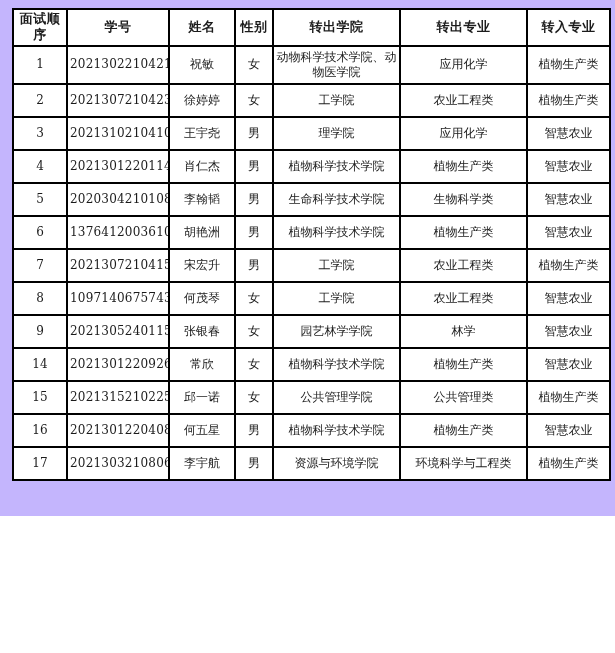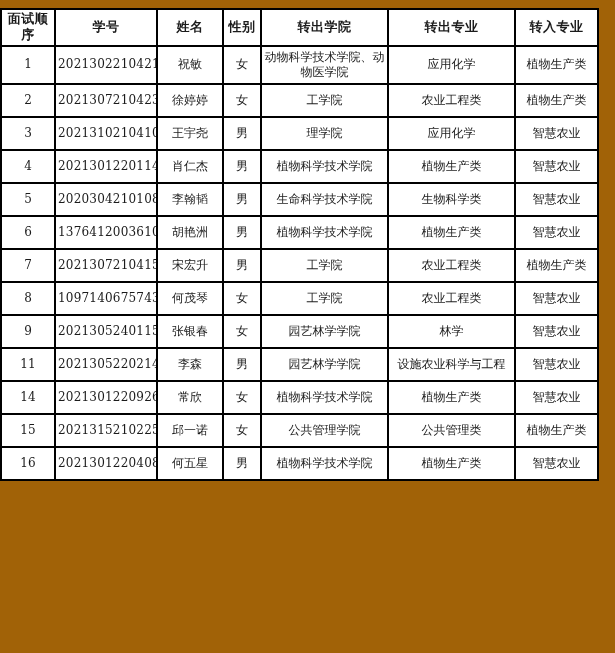--- a/index.html
+++ b/index.html
@@ -7,24 +7,24 @@
     padding: 0;
     background: #ffffff;
     width: 615px;
     height: 653px;
     overflow: hidden;
     font-family: "DejaVu Serif", "Liberation Serif", serif;
     color: #1b1b1b;
   }
   .page {
     width: 615px;
-    height: 653px;
+    height: 516px;
     box-sizing: border-box;
-    padding: 8px 9px 5px 0;
-    background: #a16207;
+    padding: 8px 9px 5px 12px;
+    background: #c4b5fd;
   }
   table.doc-table {
     border-collapse: collapse;
     table-layout: fixed;
     width: 597px;
     background: #ffffff;
   }
   table.doc-table th,
   table.doc-table td {
     border: 2px solid #000000;
@@ -157,29 +157,20 @@
       <tr>
         <td class="cell-order">9</td>
         <td class="cell-id">2021305240115</td>
         <td class="cell-name">张银春</td>
         <td class="cell-gender">女</td>
         <td class="cell-fromcol">园艺林学学院</td>
         <td class="cell-frommaj">林学</td>
         <td class="cell-tomaj">智慧农业</td>
       </tr>
       <tr>
-        <td class="cell-order">11</td>
-        <td class="cell-id">2021305220214</td>
-        <td class="cell-name">李森</td>
-        <td class="cell-gender">男</td>
-        <td class="cell-fromcol">园艺林学学院</td>
-        <td class="cell-frommaj">设施农业科学与工程</td>
-        <td class="cell-tomaj">智慧农业</td>
-      </tr>
-      <tr>
         <td class="cell-order">14</td>
         <td class="cell-id">2021301220926</td>
         <td class="cell-name">常欣</td>
         <td class="cell-gender">女</td>
         <td class="cell-fromcol">植物科学技术学院</td>
         <td class="cell-frommaj">植物生产类</td>
         <td class="cell-tomaj">智慧农业</td>
       </tr>
       <tr>
         <td class="cell-order">15</td>
@@ -191,16 +182,25 @@
         <td class="cell-tomaj">植物生产类</td>
       </tr>
       <tr>
         <td class="cell-order">16</td>
         <td class="cell-id">2021301220408</td>
         <td class="cell-name">何五星</td>
         <td class="cell-gender">男</td>
         <td class="cell-fromcol">植物科学技术学院</td>
         <td class="cell-frommaj">植物生产类</td>
         <td class="cell-tomaj">智慧农业</td>
+      </tr>
+      <tr>
+        <td class="cell-order">17</td>
+        <td class="cell-id">2021303210806</td>
+        <td class="cell-name">李宇航</td>
+        <td class="cell-gender">男</td>
+        <td class="cell-fromcol">资源与环境学院</td>
+        <td class="cell-frommaj">环境科学与工程类</td>
+        <td class="cell-tomaj">植物生产类</td>
       </tr>
     </tbody>
   </table>
 </div>
 
 </body></html>

